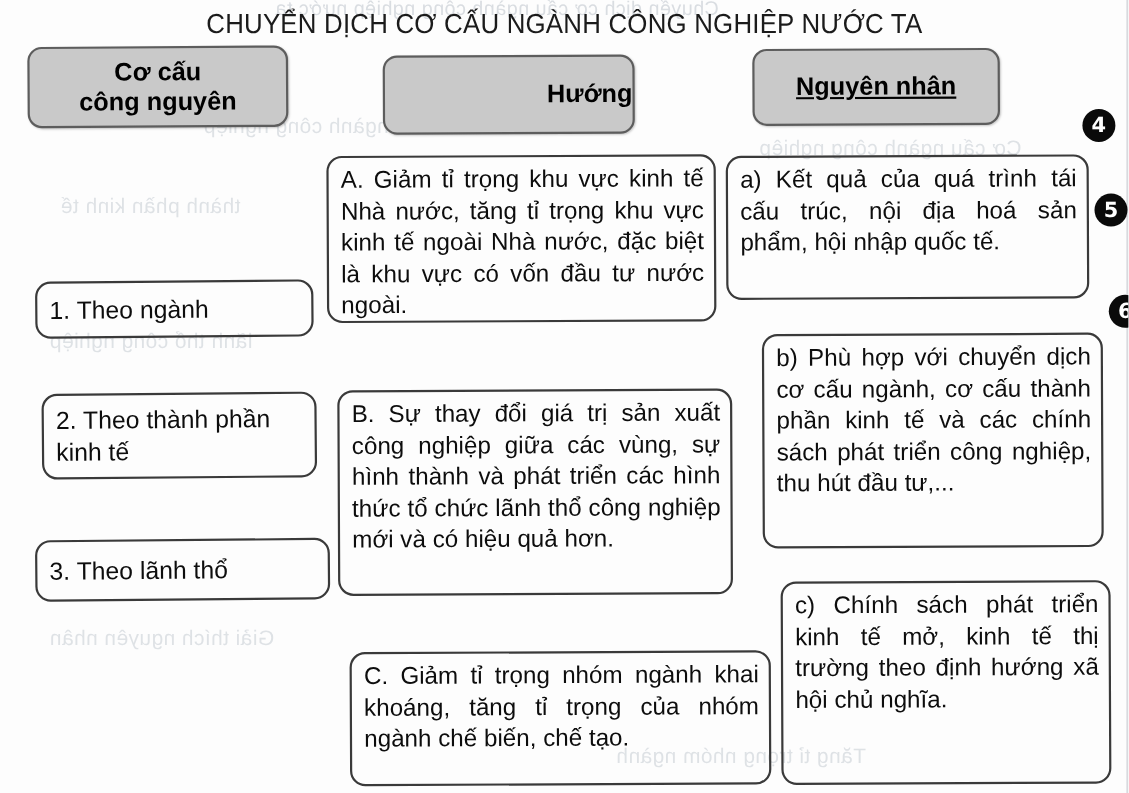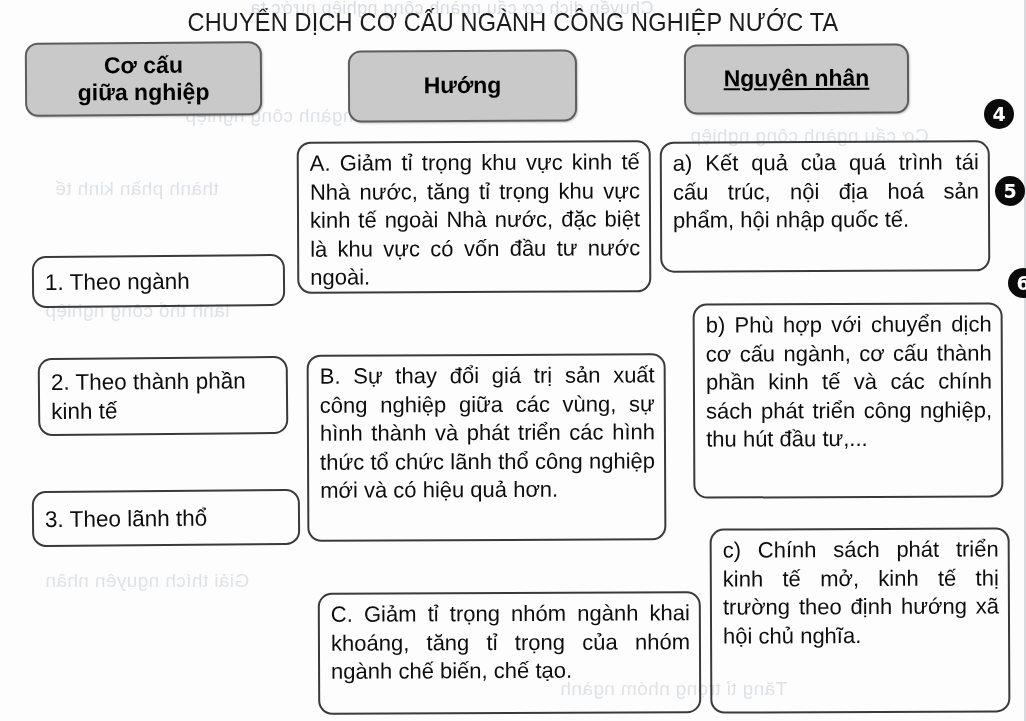--- a/index.html
+++ b/index.html
@@ -133,24 +133,24 @@
   <div class="ghost g2" style="top:570px; left:45px;">Giải thích nguyên nhân</div>
   <div class="ghost g2" style="top:678px; left:560px;">Tăng tỉ trọng nhóm ngành</div>
   <div class="ghost g2" style="top:125px; left:690px;">Cơ cấu ngành công nghiệp</div>
 
   <div class="edge-line" style="top:0; right:0; width:2px; height:721px;"></div>
 
   <div class="page-title">CHUYỂN DỊCH CƠ CẤU NGÀNH CÔNG NGHIỆP NƯỚC TA</div>
 
   <div class="hdr sk1" style="left:25px; top:42px; width:237px; height:74px;">
     <span>Cơ cấu</span>
-    <span>giữa nghiệp</span>
+    <span>công nguyên</span>
   </div>
 
-  <div class="hdr sk3" style="left:348px; top:50px; width:229px; height:72px;">
+  <div class="hdr sk3" style="left:348px; top:50px; width:229px; height:72px;align-items:flex-end;">
     <span>Hướng</span>
   </div>
 
   <div class="hdr sk3" style="left:684px; top:44px; width:225px; height:70px;text-decoration:underline;">
     <span>Nguyên nhân</span>
   </div>
 
   <div class="box label-box sk2" style="left:32px; top:255px; width:253px; height:52px;">
     <span>1. Theo ngành</span>
   </div>

